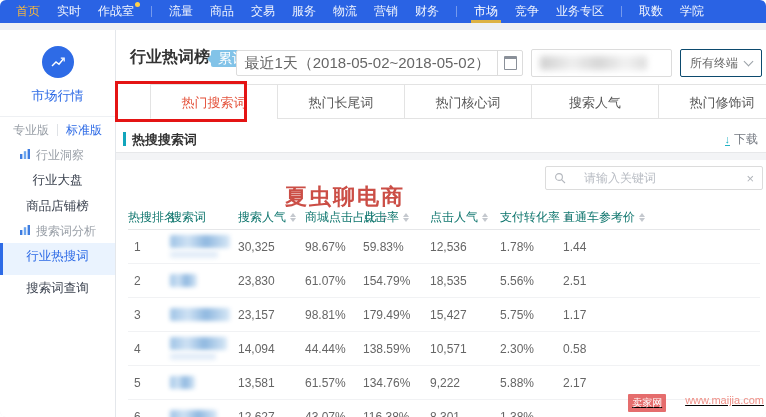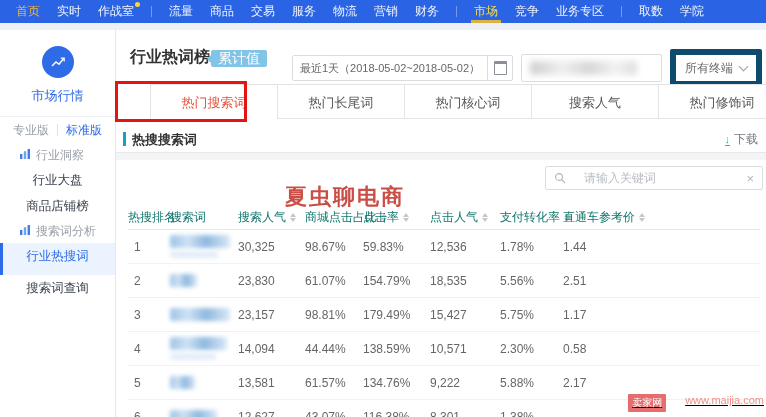--- a/index.html
+++ b/index.html
@@ -1,25 +1,25 @@
 <!DOCTYPE html>
 <html><head>
 <meta charset="utf-8">
 <style>
   html,body{margin:0;padding:0;background:#fff;}
   .screen{position:relative;width:766px;height:417px;overflow:hidden;background:#edf0f4;
-          font-family:"Liberation Sans","DejaVu Sans",sans-serif;-webkit-font-smoothing:antialiased;}
+          font-family:"Liberation Sans","DejaVu Sans",sans-serif;border-radius:6px;-webkit-font-smoothing:antialiased;}
 
   
   .topnav{position:absolute;top:0;left:0;right:0;height:23px;background:#2a63e4;
           display:flex;align-items:center;padding-left:16px;gap:17px;z-index:3;}
   .nav-item{position:relative;color:rgba(255,255,255,.93);font-size:12px;height:23px;
             line-height:23px;white-space:nowrap;cursor:pointer;}
   .nav-item.accent{color:#f6b73c;}
-  .nav-item.active{color:#fde047;text-align:right;}
+  .nav-item.active{color:#ffffff;text-align:right;}
   .nav-item.active::after{content:"";position:absolute;left:50%;transform:translateX(-50%);
             bottom:0;width:30px;height:3px;background:#dcb244;}
   .nav-dot{position:absolute;top:2px;right:-6px;width:5px;height:5px;border-radius:50%;background:#ffd04a;}
   .nav-sep{width:1px;height:11px;background:rgba(255,255,255,.35);}
 
   
   .sidebar{position:absolute;top:30px;left:0;bottom:0;width:115px;background:#fff;
            border-right:1px solid #e4e7eb;z-index:2;}
   .app-icon{width:32px;height:32px;border-radius:50%;background:#2e6be6;margin:16px auto 0;
             display:flex;align-items:center;justify-content:center;}
@@ -38,30 +38,30 @@
   
   .main{position:absolute;top:30px;left:115px;right:0;bottom:0;background:#fff;}
   .page-title{position:absolute;left:15px;top:17px;font-size:16px;font-weight:bold;color:#333;}
   .title-badge{position:absolute;left:96px;top:20px;background:#82c3e8;color:#fff;font-size:14px;
                padding:2px 7px;border-radius:2px;line-height:13px;}
   .title-badge::before{content:"";position:absolute;left:-4px;top:5px;
                border-top:4px solid transparent;border-bottom:4px solid transparent;
                border-right:4px solid #82c3e8;}
   .filters{position:absolute;top:19px;right:4px;display:flex;align-items:center;gap:8px;}
   .date-box{height:24px;border:1px solid #dcdcdc;border-radius:2px;display:flex;align-items:center;
-            font-size:11px;color:#666;background:#fff;cursor:pointer;}
+            font-size:15px;color:#666;background:#fff;cursor:pointer;}
   .date-text{padding:0 7px;white-space:nowrap;}
   .date-ico{width:24px;height:24px;border-left:1px solid #dcdcdc;display:flex;align-items:center;justify-content:center;}
   .cal{display:block;width:11px;height:10px;border:1px solid #8a9099;border-top-width:3px;border-radius:1px;}
   .blur-box{position:relative;width:139px;height:26px;border:1px solid #dcdcdc;border-radius:2px;
             background:#fff;overflow:hidden;cursor:pointer;}
   .blur-fill{position:absolute;left:8px;right:24px;top:6px;bottom:6px;border-radius:2px;
             background:linear-gradient(90deg,#cfcfcf,#efefef 30%,#d6d6d6 55%,#f2f2f2 80%,#dddddd);
             filter:blur(3px);}
-  .terminal-box{height:26px;border:6px solid #0c4a6e;border-radius:2px;display:flex;align-items:center;
+  .terminal-box{height:26px;border:1px solid #0c4a6e;border-radius:2px;display:flex;align-items:center;
             gap:7px;padding:0 9px;font-size:12px;color:#666;background:#fff;cursor:pointer;}
   .chev{width:6px;height:6px;border-right:1px solid #9aa0a6;border-bottom:1px solid #9aa0a6;
         transform:rotate(45deg);margin-top:-3px;}
 
   
   .tabs{position:absolute;top:54px;left:3px;display:flex;z-index:4;padding-left:32px;}
   .tab{width:128px;height:35px;line-height:35px;text-align:center;font-size:13px;color:#555;
        background:#fff;border:1px solid #e3e3e3;box-sizing:border-box;cursor:pointer;}
   .tab + .tab{margin-left:-1px;}
   .tab.active{color:#e4533c;border-bottom-color:#fff;}

